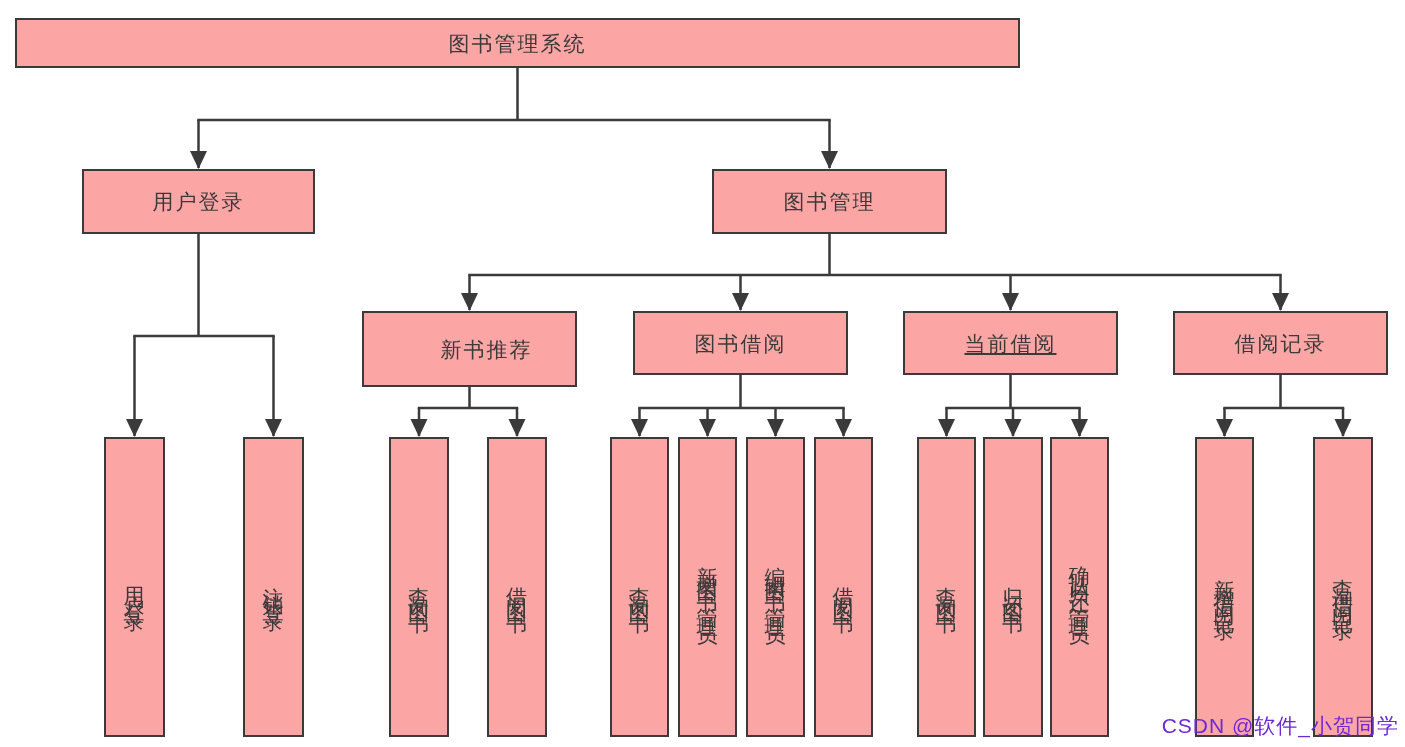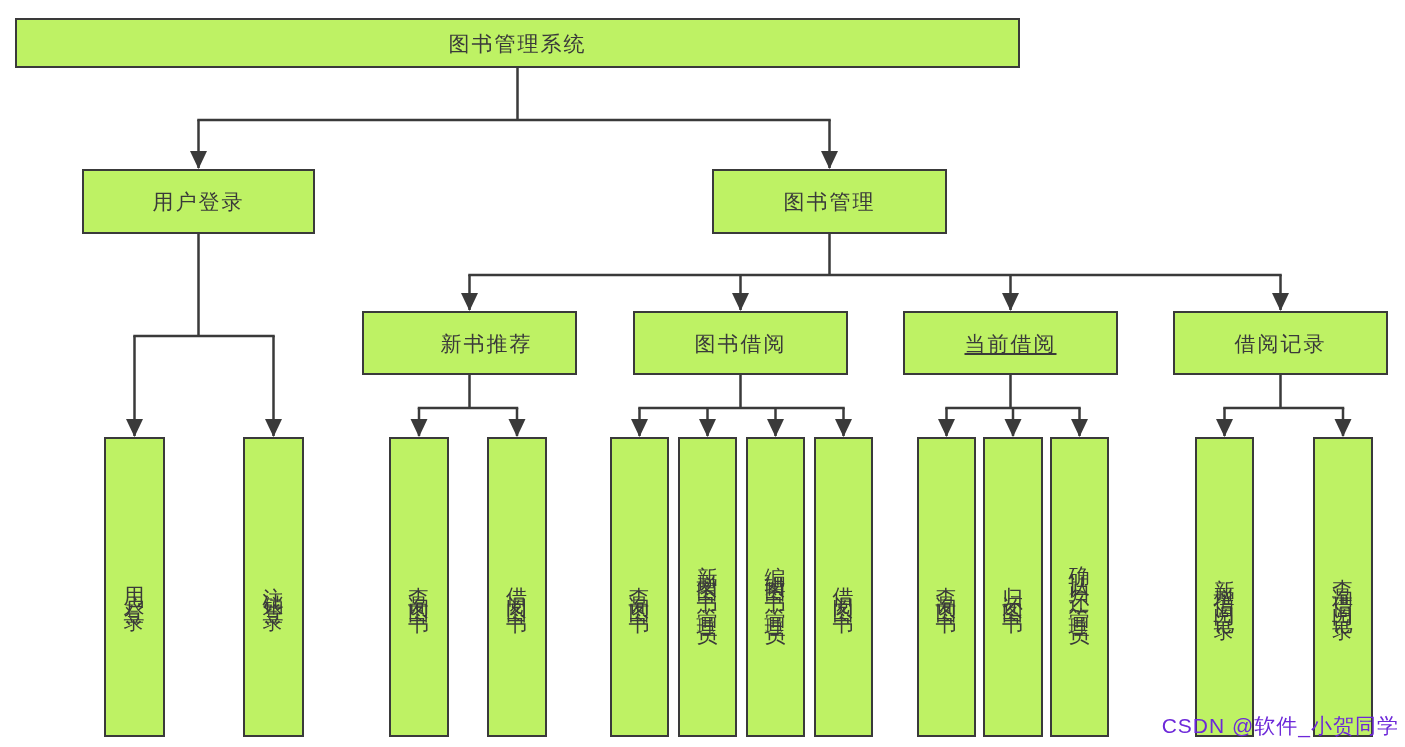--- a/index.html
+++ b/index.html
@@ -19,21 +19,21 @@
   .connector-layer {
     position: absolute;
     left: 0;
     top: 0;
     width: 1405px;
     height: 747px;
   }
   .box {
     position: absolute;
     box-sizing: border-box;
-    background: #bef264;
+    background: #fca5a5;
     border: 2.5px solid #3a3a3a;
     display: flex;
     align-items: center;
     justify-content: center;
     font-size: 21px;
     letter-spacing: 2px;
     line-height: 1;
     z-index: 2;
   }
   .box .label {
@@ -42,21 +42,21 @@
   .vbox .label {
     writing-mode: vertical-rl;
     white-space: normal;
     letter-spacing: 8.5px;
     line-height: 1;
   }
   
   .root-box   { left: 15px;   top: 18px;  width: 1005px; height: 50px; }
   .l2-user    { left: 82px;   top: 169px; width: 233px;  height: 65px; }
   .l2-mgmt    { left: 712px;  top: 169px; width: 235px;  height: 65px; justify-content: center; }
-  .l3-rec     { left: 362px;  top: 311px; width: 215px;  height: 64px; padding-left: 34px; }
+  .l3-rec     { left: 362px;  top: 311px; width: 215px;  height: 76px; padding-left: 34px; }
   .l3-bor     { left: 633px;  top: 311px; width: 215px;  height: 64px; align-items: center; }
   .l3-cur     { left: 903px;  top: 311px; width: 215px;  height: 64px; text-decoration: underline; }
   .l3-log     { left: 1173px; top: 311px; width: 215px;  height: 64px; }
   .leaf       { top: 437px;   height: 300px; }
   .leaf-1a { left: 104px;  width: 61px; }
   .leaf-1b { left: 243px;  width: 61px; }
   .leaf-2a { left: 389px;  width: 60px; }
   .leaf-2b { left: 487px;  width: 60px; }
   .leaf-3a { left: 610px;  width: 59px; }
   .leaf-3b { left: 678px;  width: 59px; }

